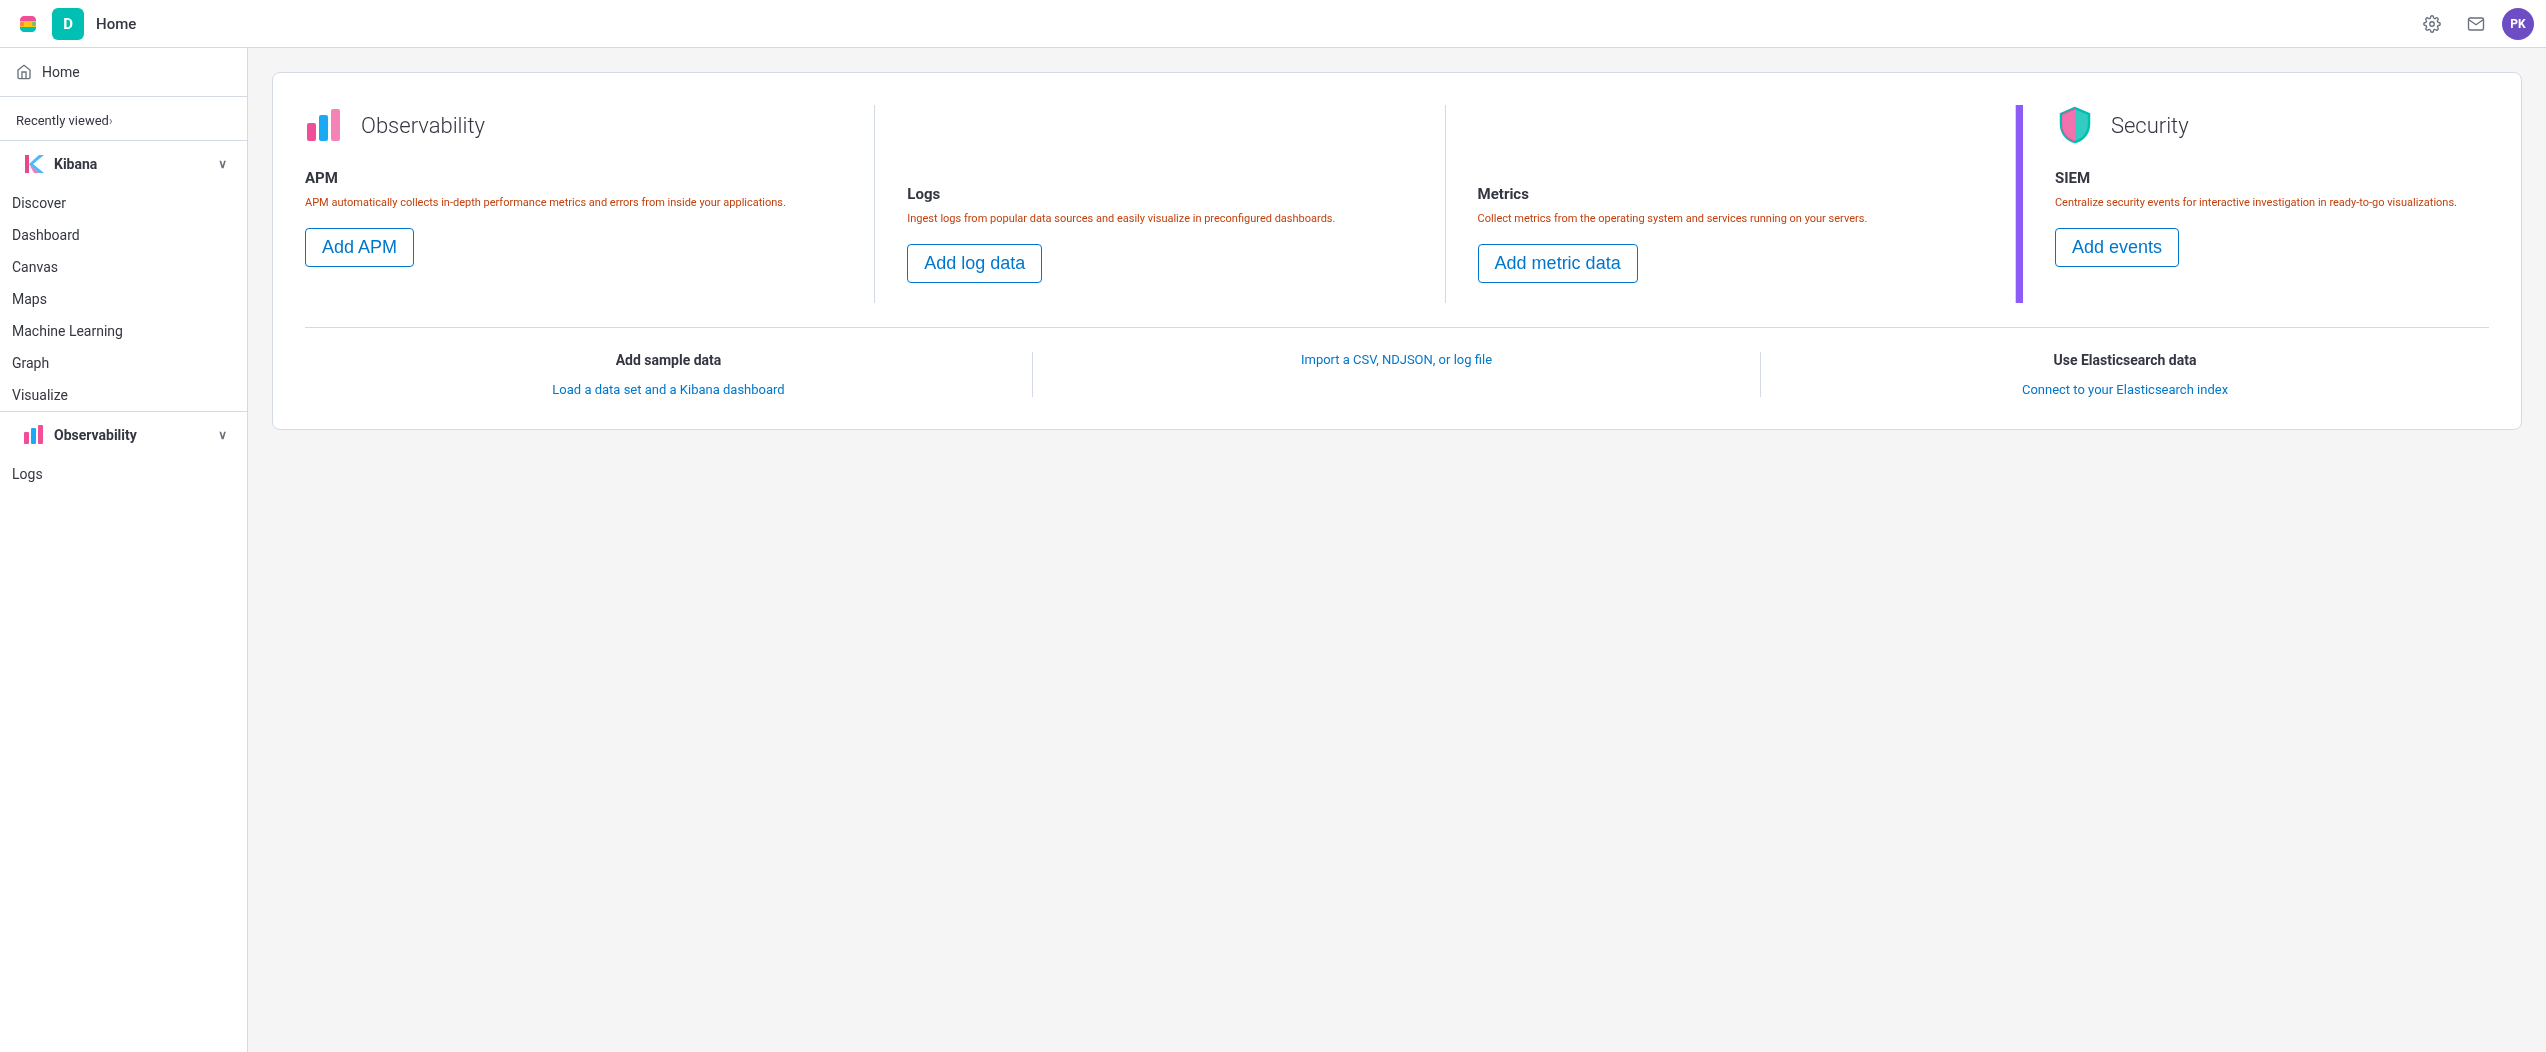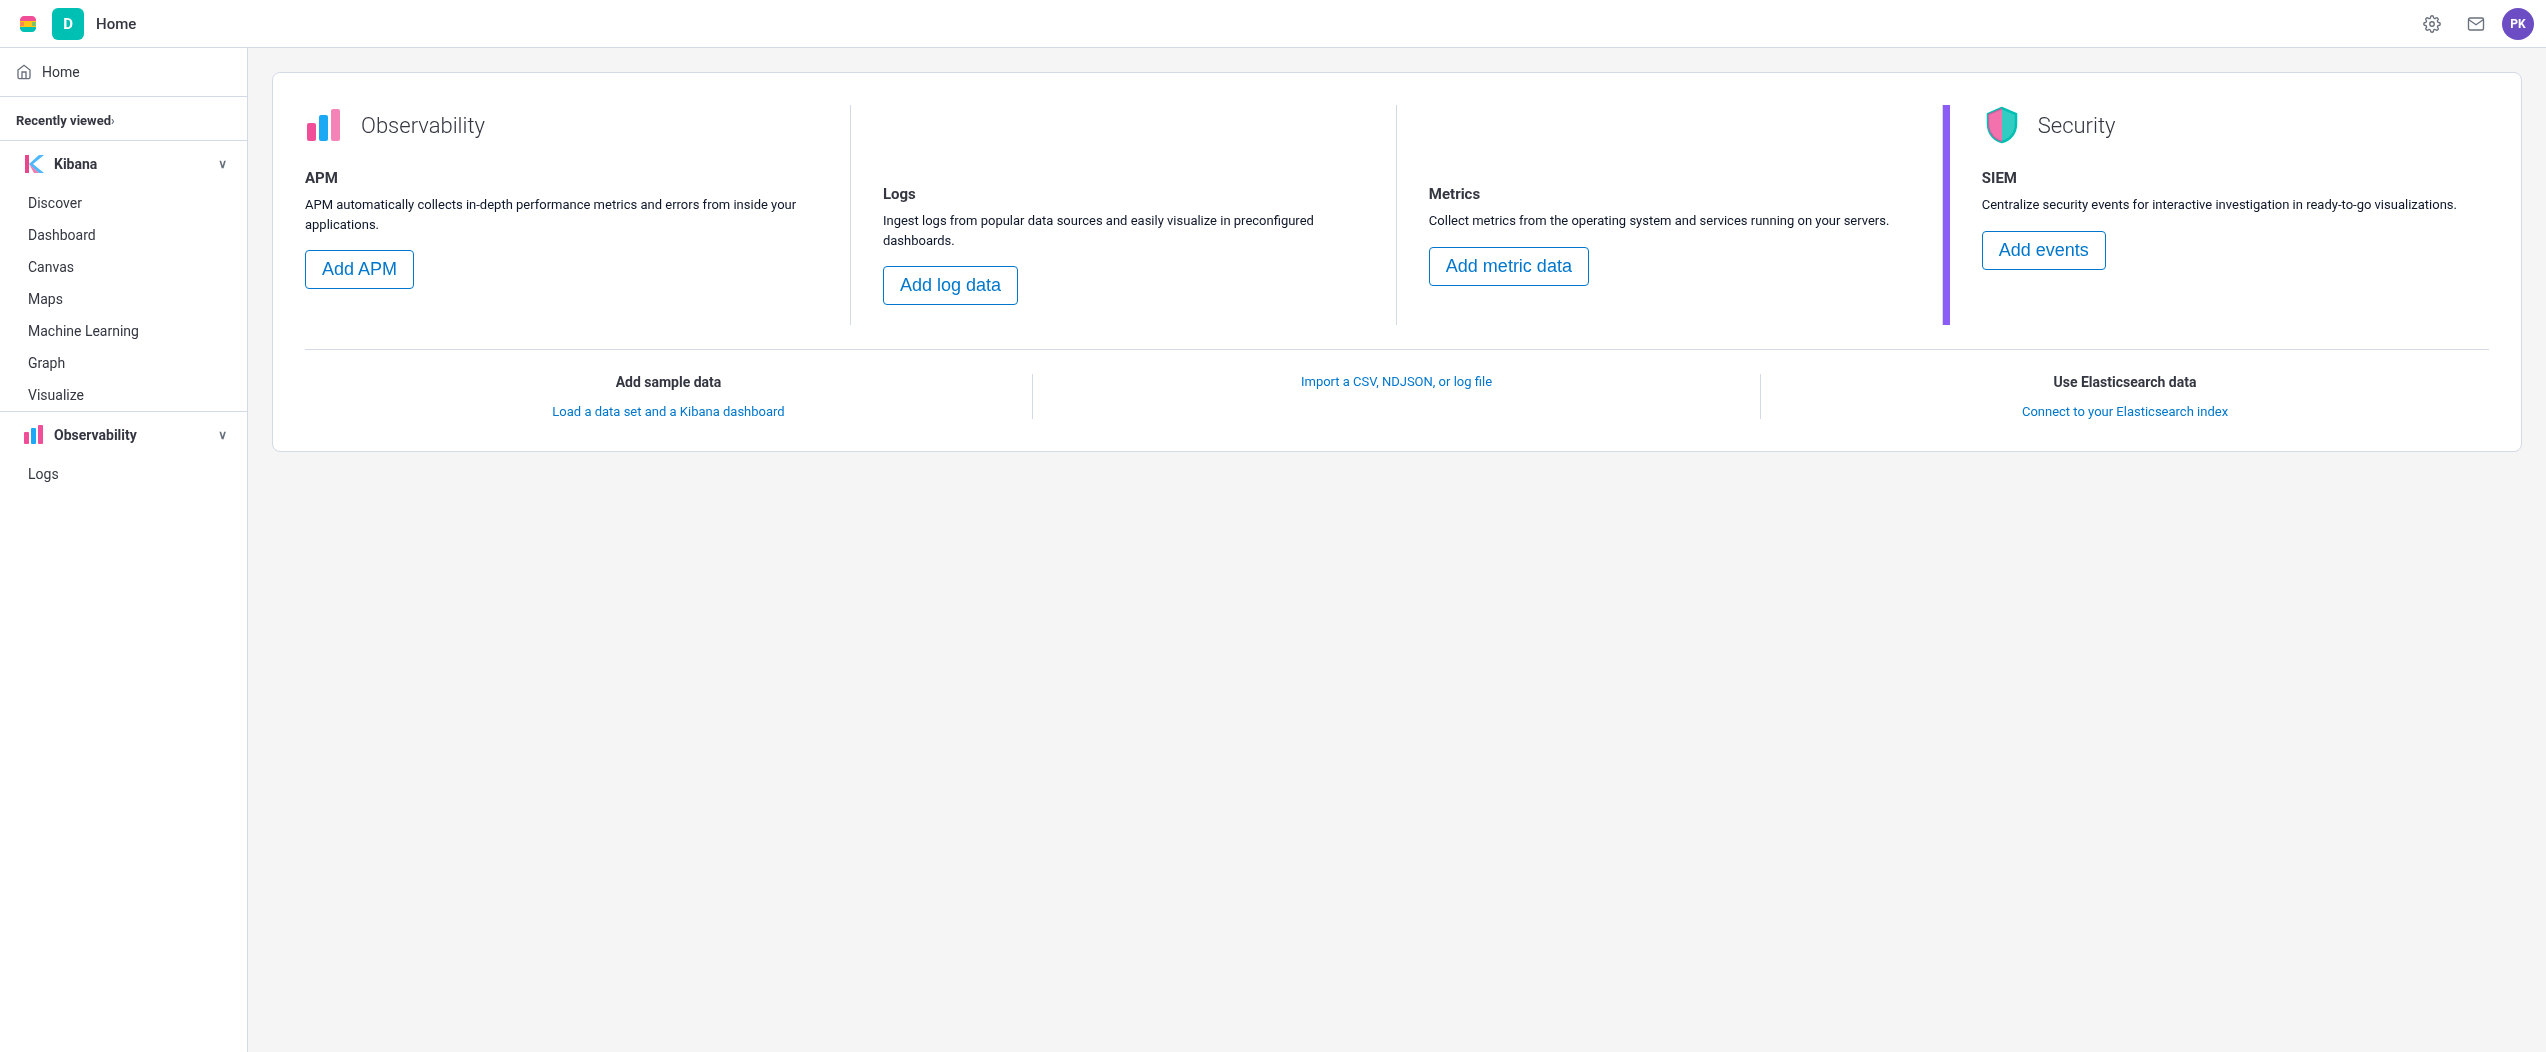--- a/index.html
+++ b/index.html
@@ -34,31 +34,31 @@
     .sidebar {
       width: 248px; min-width: 248px; background: #fff; border-right: 1px solid #d3dae6;
       overflow-y: auto; padding-bottom: 24px;
     }
     .sidebar-home {
       display: flex; align-items: center; gap: 10px;
       padding: 16px 16px; border-bottom: 1px solid #d3dae6; cursor: pointer; color: #343741;
     }
     .sidebar-section-header {
       display: flex; align-items: center; justify-content: flex-start;
-      padding: 16px 16px 12px; font-weight: 700; font-size: 13px; cursor: pointer;
+      padding: 16px 16px 12px; font-weight: 400; font-size: 13px; cursor: pointer;
     }
 
     .sidebar-category {
       display: flex; align-items: center; justify-content: space-between;
       padding: 10px 20px; font-weight: 700; font-size: 14px; cursor: pointer; border-top: 1px solid #d3dae6;
     }
     .sidebar-category-left { display: flex; align-items: center; }
 
     .sidebar-item {
-      padding: 8px 16px 8px 28px; color: #343741; cursor: pointer; font-size: 14px;
+      padding: 8px 16px 8px 12px; color: #343741; cursor: pointer; font-size: 14px;
     }
 
     
     .main { flex: 1; overflow-y: auto; padding: 24px; background: #f5f5f5; }
 
     .main-card {
       background: #fff; border-radius: 8px; border: 1px solid #d3dae6;
       padding: 32px; margin-bottom: 24px;
     }
 
@@ -67,21 +67,21 @@
     }
     .solution-col { padding: 0 32px 0 0; }
     .solution-col:not(:last-child) { border-right: 1px solid #d3dae6; padding-right: 32px; margin-right: 0; }
     .solution-col + .solution-col { padding-left: 32px; }
 
     .solution-header { display: flex; align-items: center; gap: 16px; margin-bottom: 24px; }
     .solution-title { font-size: 22px; font-weight: 300; }
 
     .solution-section { margin-bottom: 20px; }
     .solution-section-title { font-weight: 700; font-size: 15px; margin-bottom: 8px; }
-    .solution-section-desc { font-size: 13px; color: #0f172a; line-height: 1.5; margin-bottom: 16px; }
+    .solution-section-desc { font-size: 11px; color: #c2410c; line-height: 1.5; margin-bottom: 16px; }
     .solution-btn {
       display: inline-block; padding: 8px 16px; border: 1px solid #0077cc; border-radius: 4px;
       color: #0077cc; background: #fff; cursor: pointer; font-size: 18px; font-weight: 500;
     }
 
     .divider { border: none; border-top: 1px solid #d3dae6; margin: 24px 0; }
 
     .bottom-actions { display: grid; grid-template-columns: 1fr 1fr 1fr; gap: 0; text-align: center; }
     .bottom-action { padding: 0 16px; }
     .bottom-action:not(:last-child) { border-right: 1px solid #d3dae6; }

